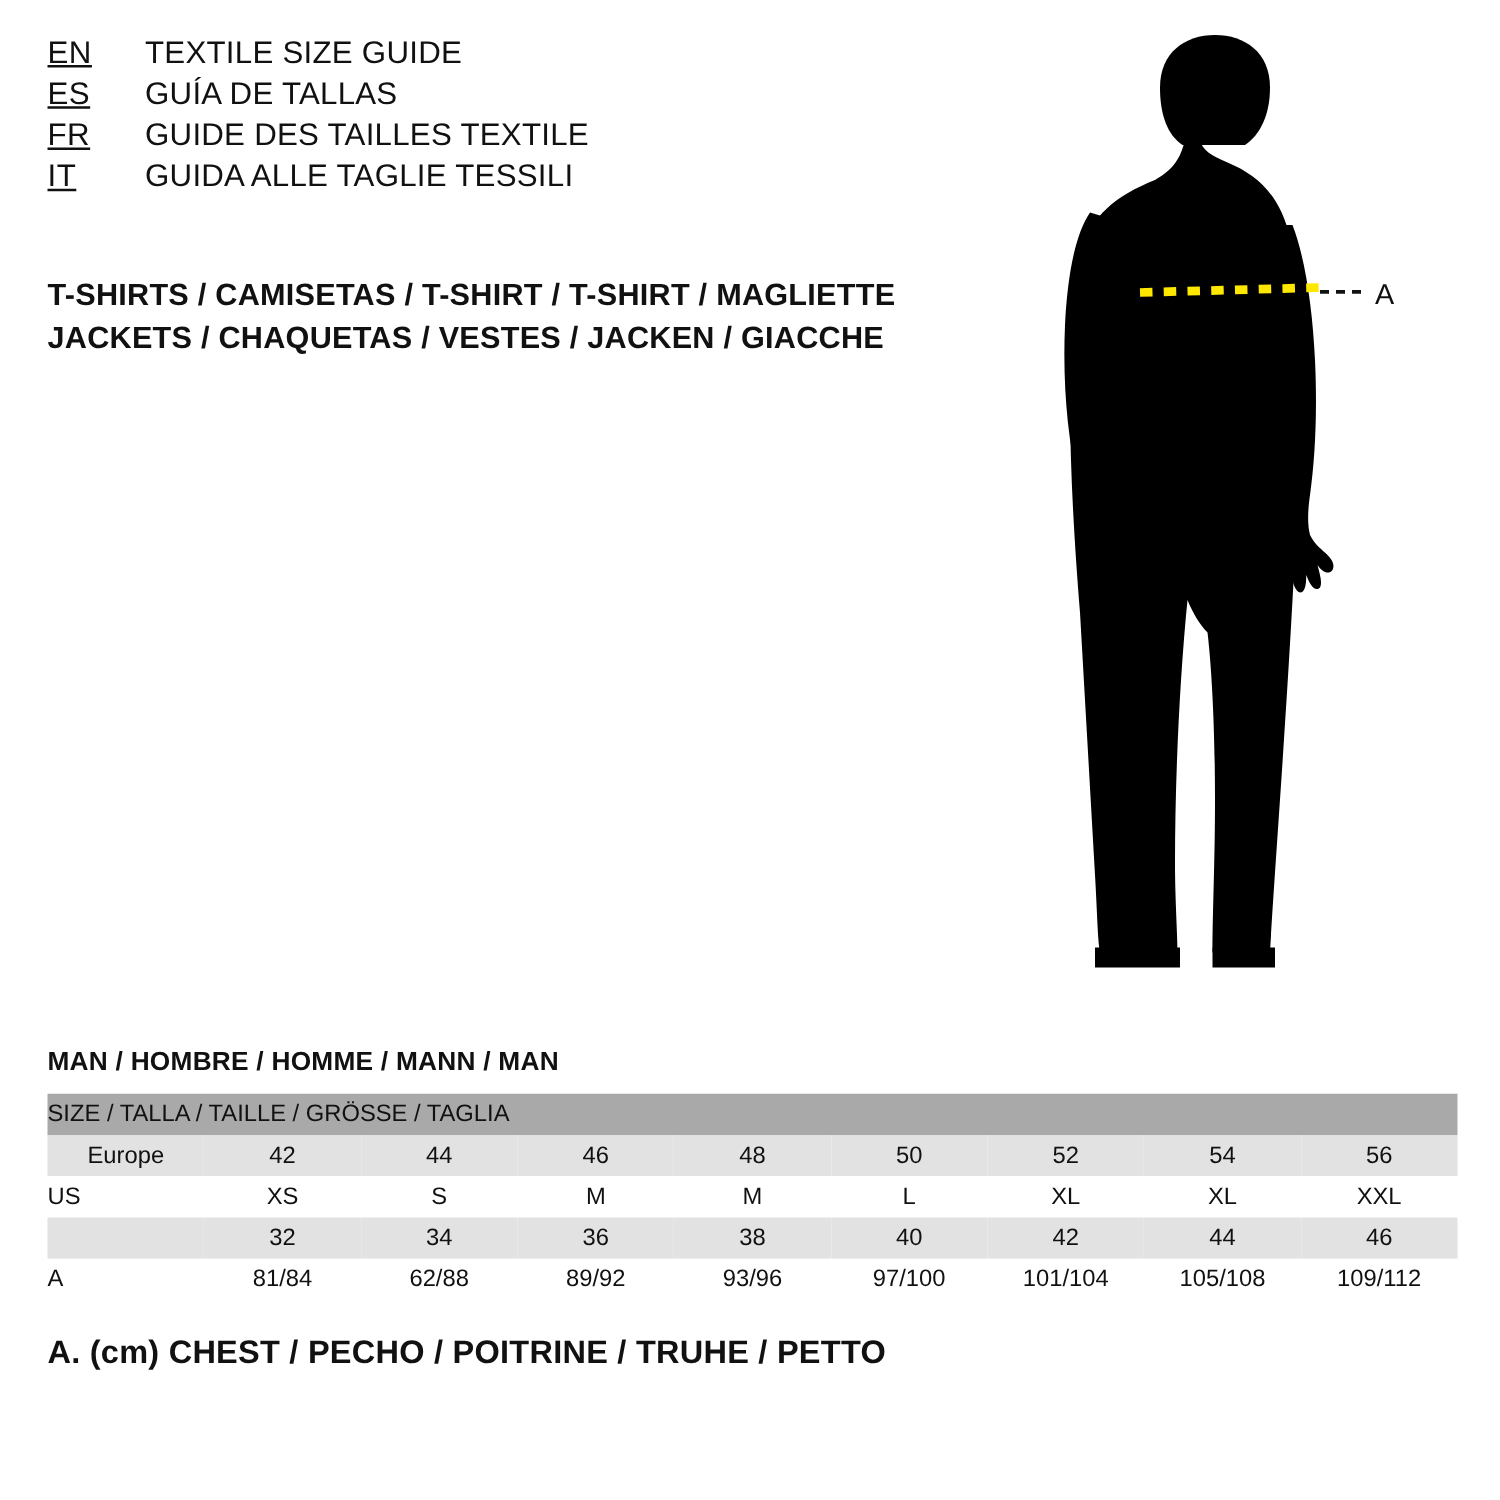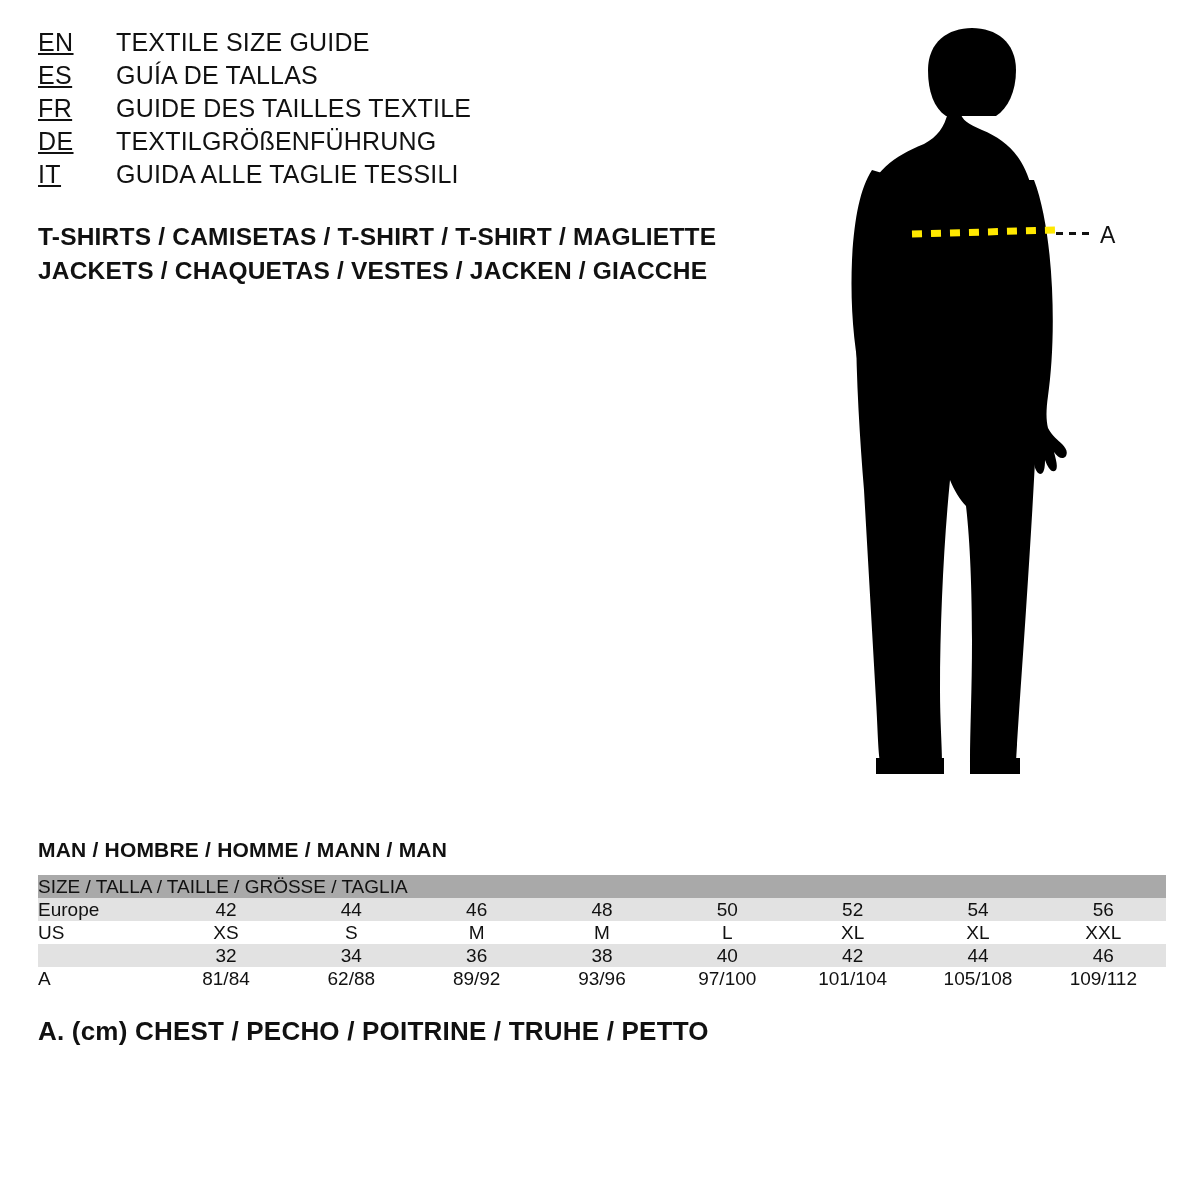--- a/index.html
+++ b/index.html
@@ -100,32 +100,33 @@
     color: #111;
   }
   table.size-table {
     border-collapse: collapse;
     width: 1128px;
     table-layout: fixed;
   }
   table.size-table td {
     font-size: 19px;
     color: #111;
-    height: 23px;
+    height: 33px;
     padding: 0;
     vertical-align: middle;
   }
   .hdr-row td {
     background: #a9a9a9;
     font-size: 19px;
     padding-left: 8px;
     height: 31px;
   }
   .row-shade td {
     background: #e2e2e2;
+    text-align: center;
   }
   .row-plain td {
     background: #ffffff;
     margin-left: 43px;
   }
   .lbl-cell {
     padding-left: 8px;
     text-align: left;
     width: 170px;
   }
@@ -148,24 +149,20 @@
     <div class="lang-code">EN</div>
     <div class="lang-text">TEXTILE SIZE GUIDE</div>
   </div>
   <div class="lang-row">
     <div class="lang-code">ES</div>
     <div class="lang-text">GUÍA DE TALLAS</div>
   </div>
   <div class="lang-row">
     <div class="lang-code">FR</div>
     <div class="lang-text">GUIDE DES TAILLES TEXTILE</div>
-  </div>
-  <div class="lang-row">
-    <div class="lang-code">DE</div>
-    <div class="lang-text">TEXTILGRÖßENFÜHRUNG</div>
   </div>
   <div class="lang-row">
     <div class="lang-code">IT</div>
     <div class="lang-text">GUIDA ALLE TAGLIE TESSILI</div>
   </div>
 </div>
 
 <div class="garment-lines">
   <div class="garment-line">T-SHIRTS / CAMISETAS / T-SHIRT / T-SHIRT / MAGLIETTE</div>
   <div class="garment-line">JACKETS / CHAQUETAS / VESTES / JACKEN / GIACCHE</div>

